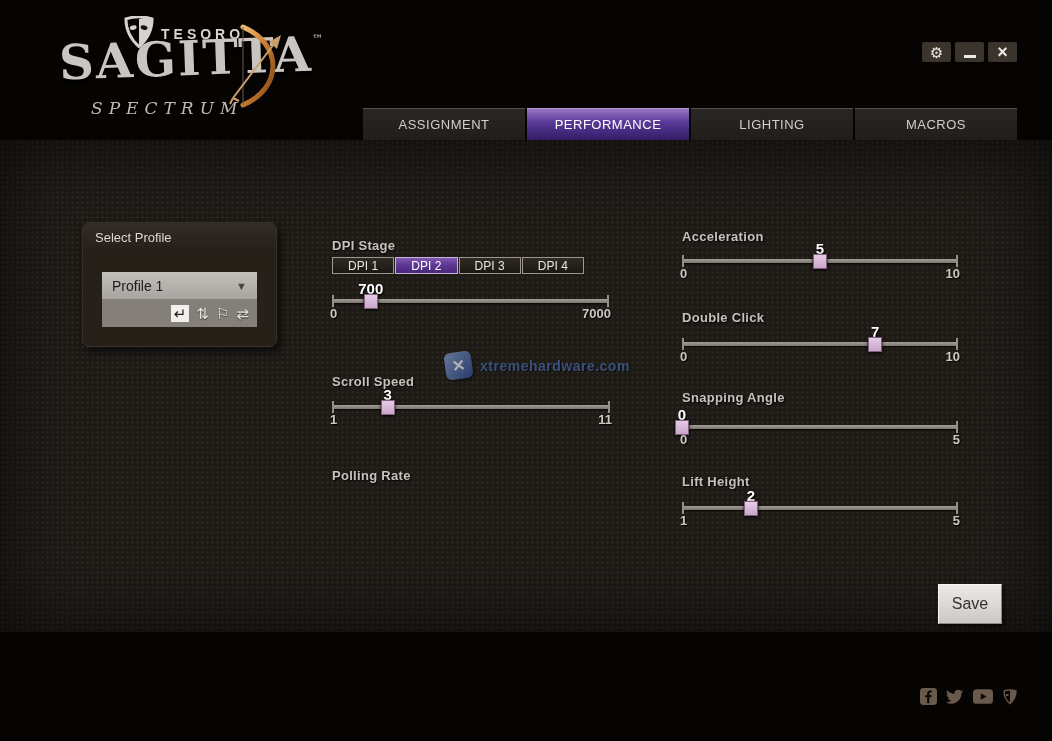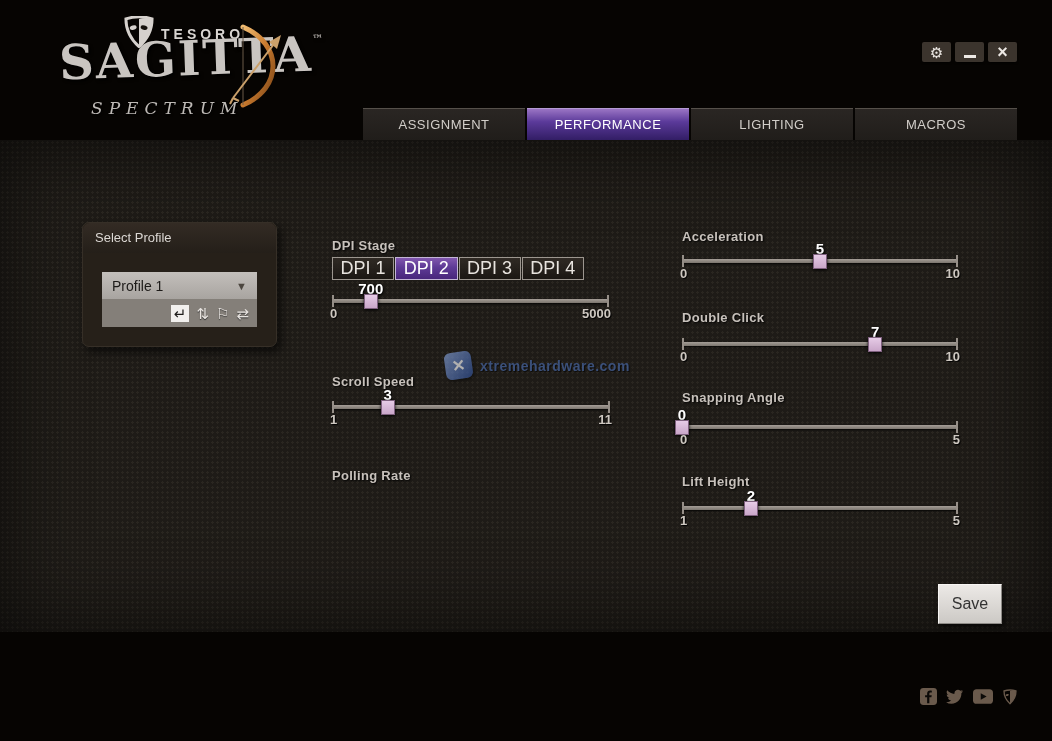--- a/index.html
+++ b/index.html
@@ -58,22 +58,22 @@
   .sync-list{height:96px;background:#918c86;}
   .sync-actions{height:27px;background:#6c6660;display:flex;align-items:center;
     justify-content:flex-end;gap:8px;padding:0 6px;}
   .add-btn{width:18px;height:18px;background:#f2f0ee;color:#1d1b19;font-size:16px;
     font-weight:bold;display:flex;align-items:center;justify-content:center;cursor:pointer;}
   
   .sec-label{position:absolute;font-size:13px;font-weight:bold;color:#c7c1bb;
     text-shadow:1px 1px 2px #000;letter-spacing:.3px;}
   
   .btn-group{position:absolute;display:flex;gap:1px;}
-  .gbtn{flex:1;height:23px;background:linear-gradient(180deg,rgba(50,44,38,.85),rgba(26,22,18,.85));
-    border:1px solid #9c968f;color:#e8e4df;font-size:18px;cursor:pointer;
+  .gbtn{flex:1;height:17px;background:linear-gradient(180deg,rgba(50,44,38,.85),rgba(26,22,18,.85));
+    border:1px solid #9c968f;color:#e8e4df;font-size:12px;cursor:pointer;
     font-family:"Liberation Sans",sans-serif;padding:0;}
   .gbtn.active{background:linear-gradient(180deg,#8157ae 0%,#5e3a96 45%,#48267b 100%);
     border:1px solid #c3b5d6;color:#fff;}
   
   .slider{position:absolute;height:44px;}
   .sl-value{position:absolute;top:-3px;transform:translateX(-50%);color:#fff;
     font-weight:bold;font-size:15px;text-shadow:1px 1px 2px #000;}
   .sl-track{position:absolute;left:0;right:0;top:16px;height:4px;cursor:pointer;
     background:linear-gradient(180deg,#a59e97,#7b756e);box-shadow:0 1px 2px rgba(0,0,0,.8);}
   .sl-track::before,.sl-track::after{content:"";position:absolute;top:-4px;width:2px;
@@ -178,21 +178,21 @@
     <button class="gbtn">DPI 1</button>
     <button class="gbtn active">DPI 2</button>
     <button class="gbtn">DPI 3</button>
     <button class="gbtn">DPI 4</button>
   </div>
   <div class="slider" style="left:332px;top:283px;width:277px;">
     <span class="sl-value" style="left: 14%;">700</span>
     <div class="sl-track"></div>
     <span class="sl-thumb" style="left: 14%;"></span>
     <span class="sl-min">0</span>
-    <span class="sl-max">5000</span>
+    <span class="sl-max">7000</span>
   </div>
 
   <div class="sec-label" style="left:332px;top:374px;">Scroll Speed</div>
   <div class="slider" style="left:332px;top:389px;width:278px;">
     <span class="sl-value" style="left: 20%;">3</span>
     <div class="sl-track"></div>
     <span class="sl-thumb" style="left: 20%;"></span>
     <span class="sl-min">1</span>
     <span class="sl-max">11</span>
   </div>

